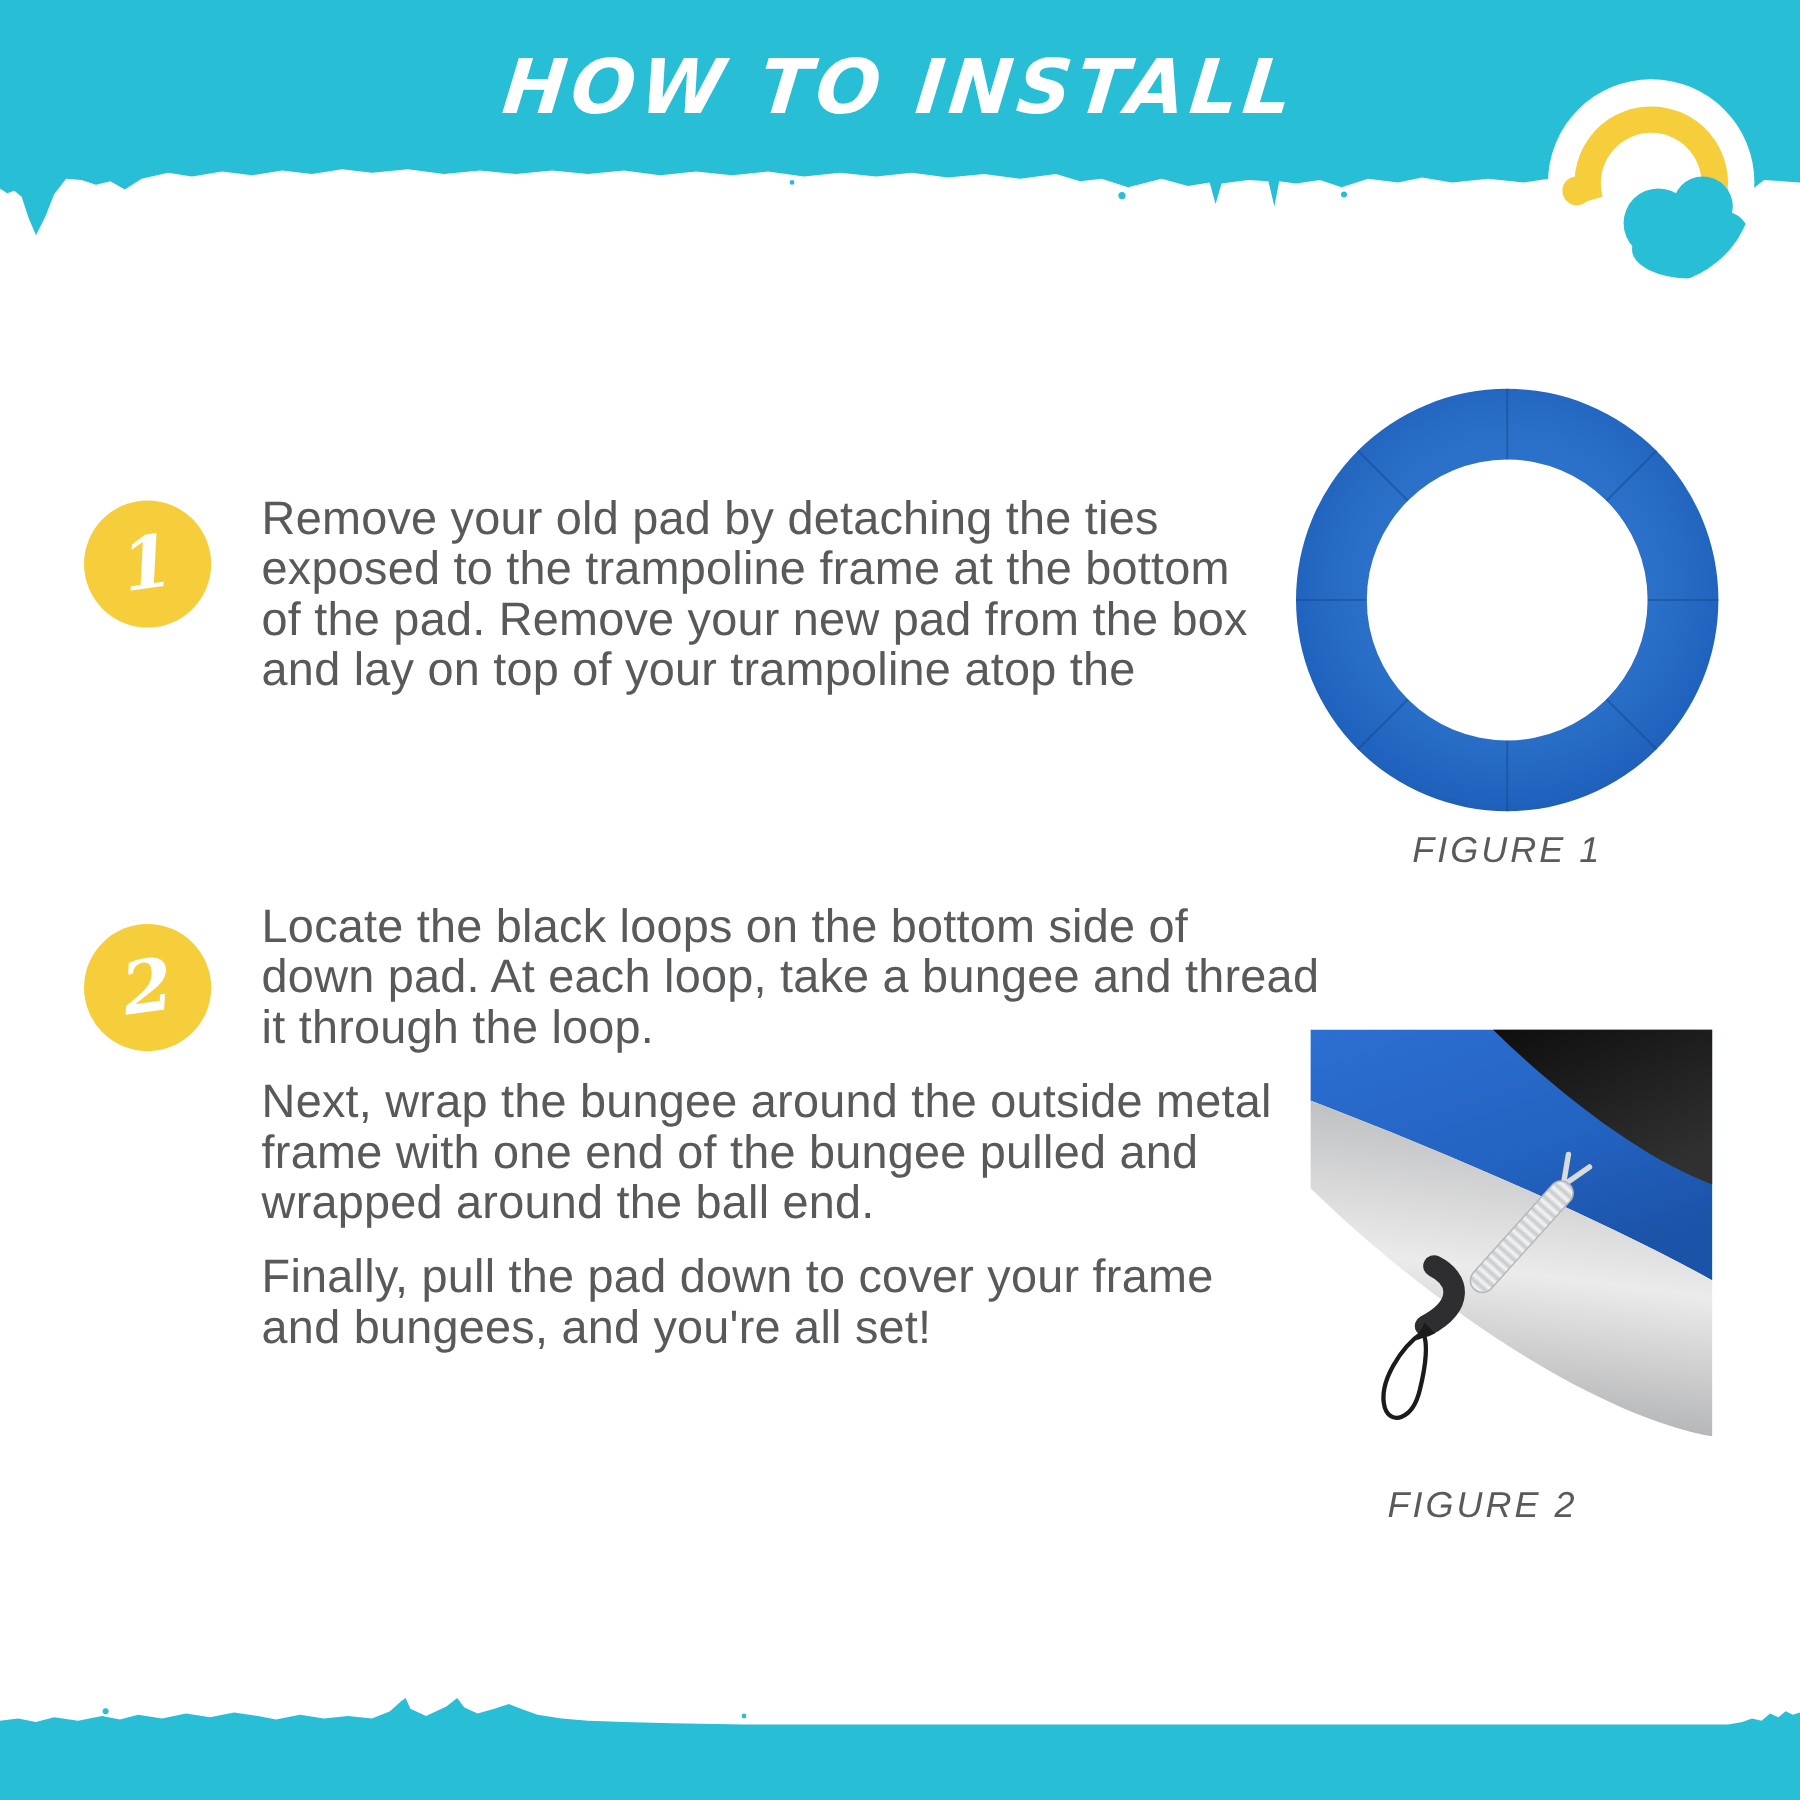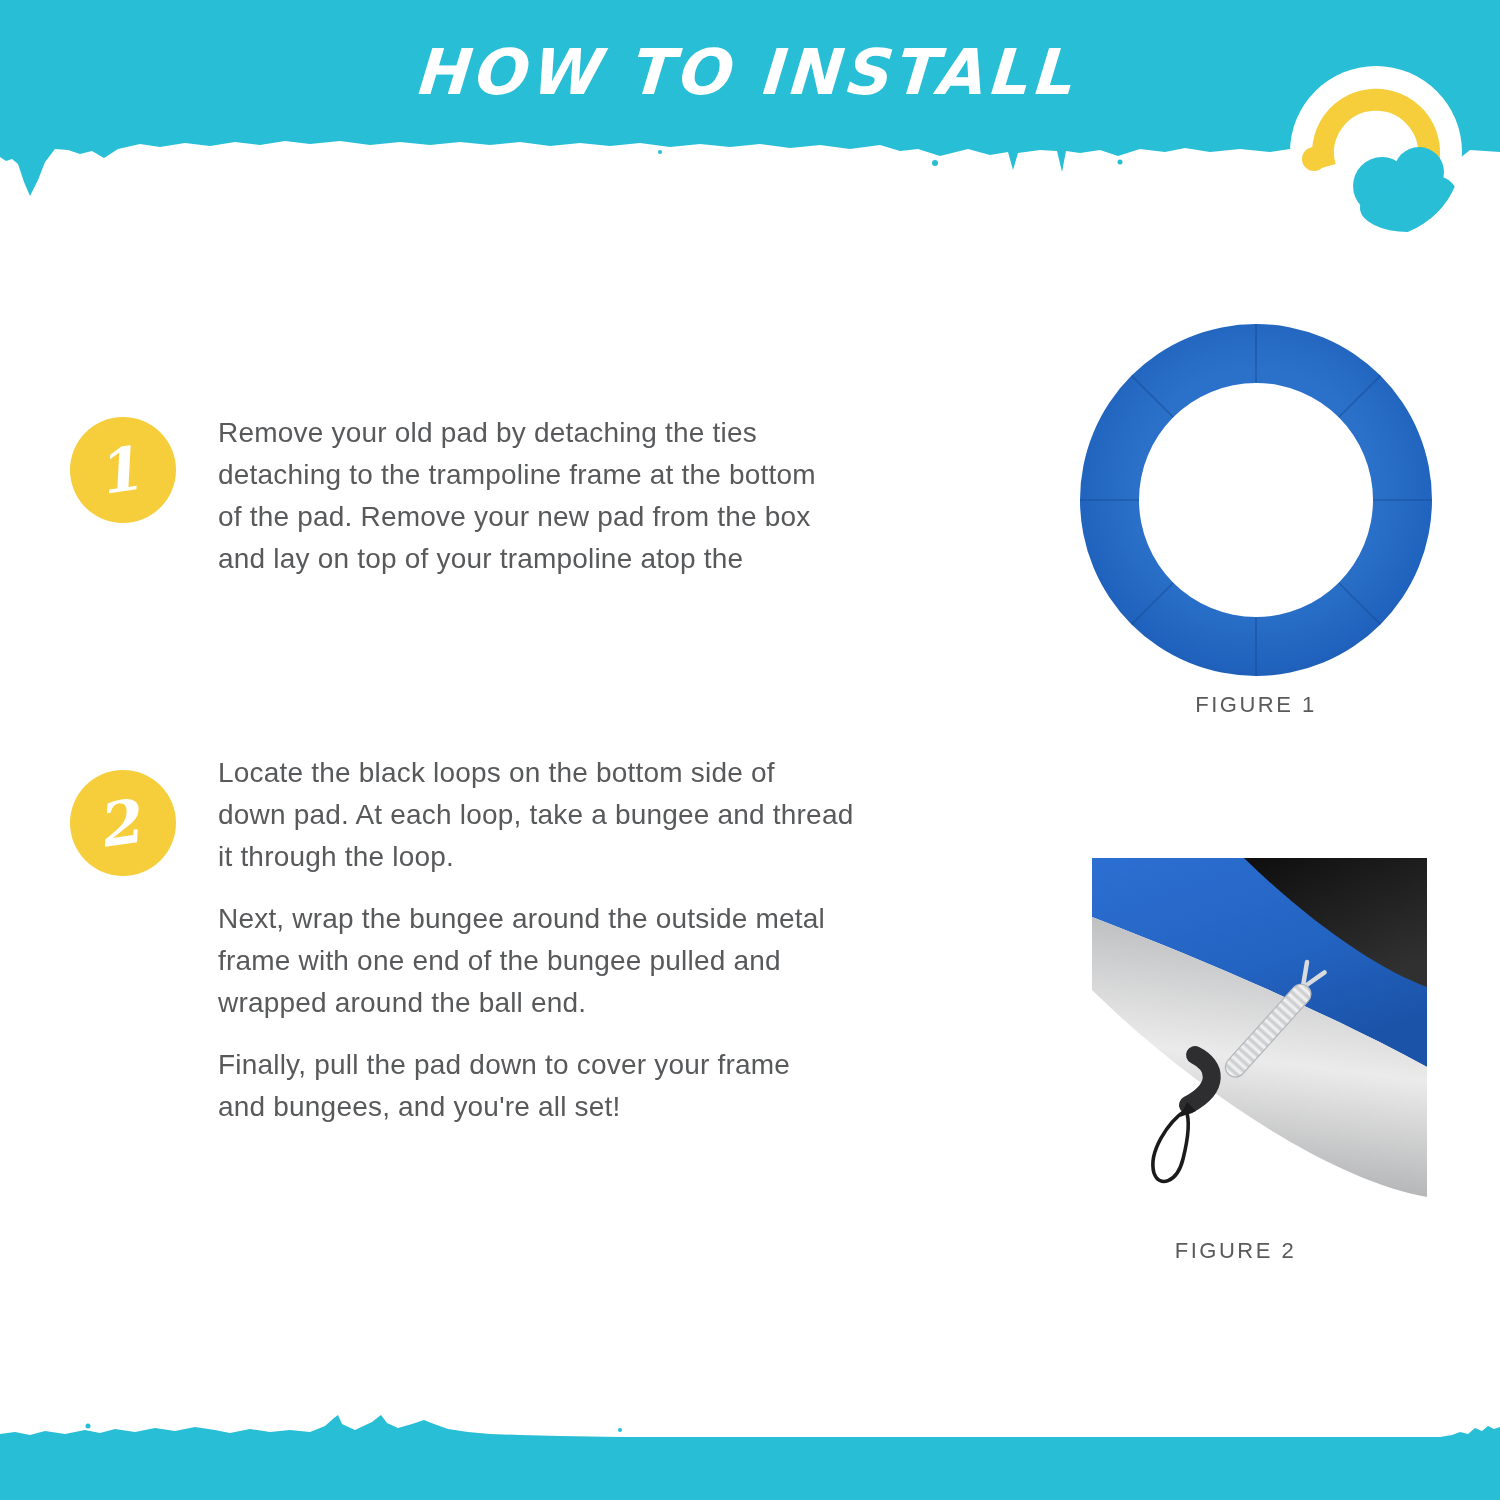--- a/index.html
+++ b/index.html
@@ -24,32 +24,32 @@
     width:106px;height:106px;border-radius:50%;background:#F6CE3B;
     display:flex;align-items:center;justify-content:center;
   }
   .badge .num{
     color:#ffffff;font-family:"DejaVu Serif",serif;font-style:italic;font-weight:bold;
     font-size:60px;transform:rotate(-8deg);line-height:1;
   }
   #badge-1{left:70px;top:417px;}
   #badge-2{left:70px;top:770px;}
 
-  .step-text{color:#58595B;font-size:28px;line-height:42px;letter-spacing:.2px;}
+  .step-text{color:#58595B;font-size:39px;line-height:42px;letter-spacing:.2px;}
   #step-1-text{left:218px;top:412px;width:830px;}
   #step-2-text{left:218px;top:752px;width:830px;}
   .para{margin:0 0 20px 0;}
   .para:last-child{margin-bottom:0;}
   .line{white-space:nowrap;}
 
   
   #figure-1-img{left:1076px;top:322px;width:360px;height:360px;}
   #figure-2-img{left:1092px;top:858px;width:335px;height:339px;}
   .fig-caption{
-    color:#595A5C;font-size:22px;letter-spacing:2.5px;text-align:center;
+    color:#595A5C;font-size:30px;letter-spacing:2.5px;text-align:center;font-style:italic;
   }
   #figure-1-caption{left:1076px;top:692px;width:360px;}
   #figure-2-caption{left:1068px;top:1238px;width:335px;}
 
   
   #bottom-band{left:0;top:1408px;width:1500px;height:92px;}
 </style>
 </head>
 <body>
 
@@ -93,21 +93,21 @@
     </g>
   </g>
 </svg>
 
 <div id="badge-1" class="abs badge">
   <span class="num">1</span>
 </div>
 <div id="step-1-text" class="abs step-text">
   <div class="para">
     <div class="line">Remove your old pad by detaching the ties</div>
-    <div class="line">detaching to the trampoline frame at the bottom</div>
+    <div class="line">exposed to the trampoline frame at the bottom</div>
     <div class="line">of the pad. Remove your new pad from the box</div>
     <div class="line">and lay on top of your trampoline atop the</div>
   </div>
 </div>
 
 <svg id="figure-1-img" class="abs" viewBox="0 0 360 360" aria-hidden="true">
   <defs>
     <radialGradient id="ringGrad" cx="50%" cy="46%" r="60%">
       <stop offset="55%" stop-color="#2B71C9"></stop>
       <stop offset="85%" stop-color="#2063BE"></stop>

